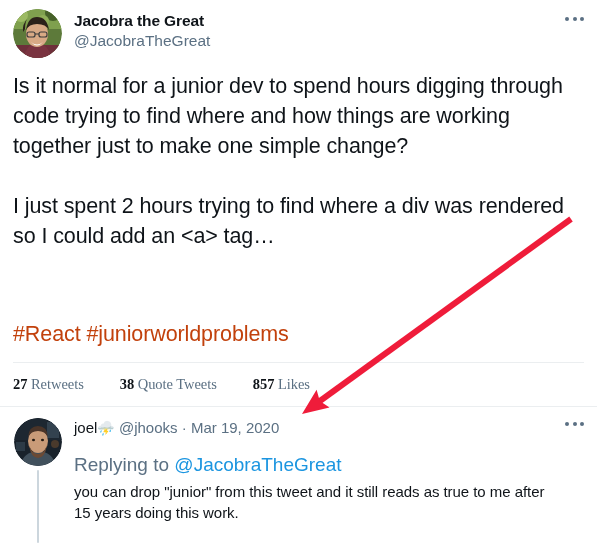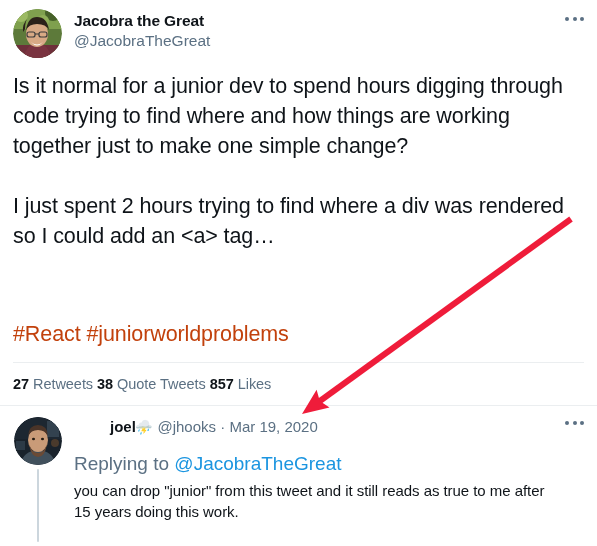--- a/index.html
+++ b/index.html
@@ -85,25 +85,26 @@
   }
 
   .divider {
     height: 1px;
     background: #ebeef0;
     margin: 13px 0 0 0;
   }
 
   .stats-row {
     display: flex;
-    gap: 4px;
+    gap: 36px;
     font-size: 14.5px;
     color: #5b7083;
     padding: 13px 0 13px 0;
     letter-spacing: -0.05px;
+    font-family: Liberation Serif, serif;
   }
   .stat b { color: #0f1419; font-weight: bold; }
   .stat span { color: #5b7083; }
 
   
   .reply {
     position: relative;
     padding: 11px 13px 0 13px;
     display: flex;
   }
@@ -129,21 +130,21 @@
     margin-left: 12px;
     flex: 1 1 auto;
     position: relative;
     padding-right: 34px;
   }
   .reply-head {
     font-size: 15px;
     line-height: 20px;
     color: #5b7083;
   }
-  .reply-head .rname { font-weight: bold; color: #0f1419; margin-left: 36px; }
+  .reply-head .rname { font-weight: normal; color: #0f1419; }
   .reply-head .remoji { font-size: 14px; }
   .reply-head .rhandle { color: #5b7083; }
   .replying-to {
     font-size: 19px;
     line-height: 20px;
     color: #5b7083;
     margin-top: 17px;
   }
   .replying-to .mention { color: #1b95e0; }
 

